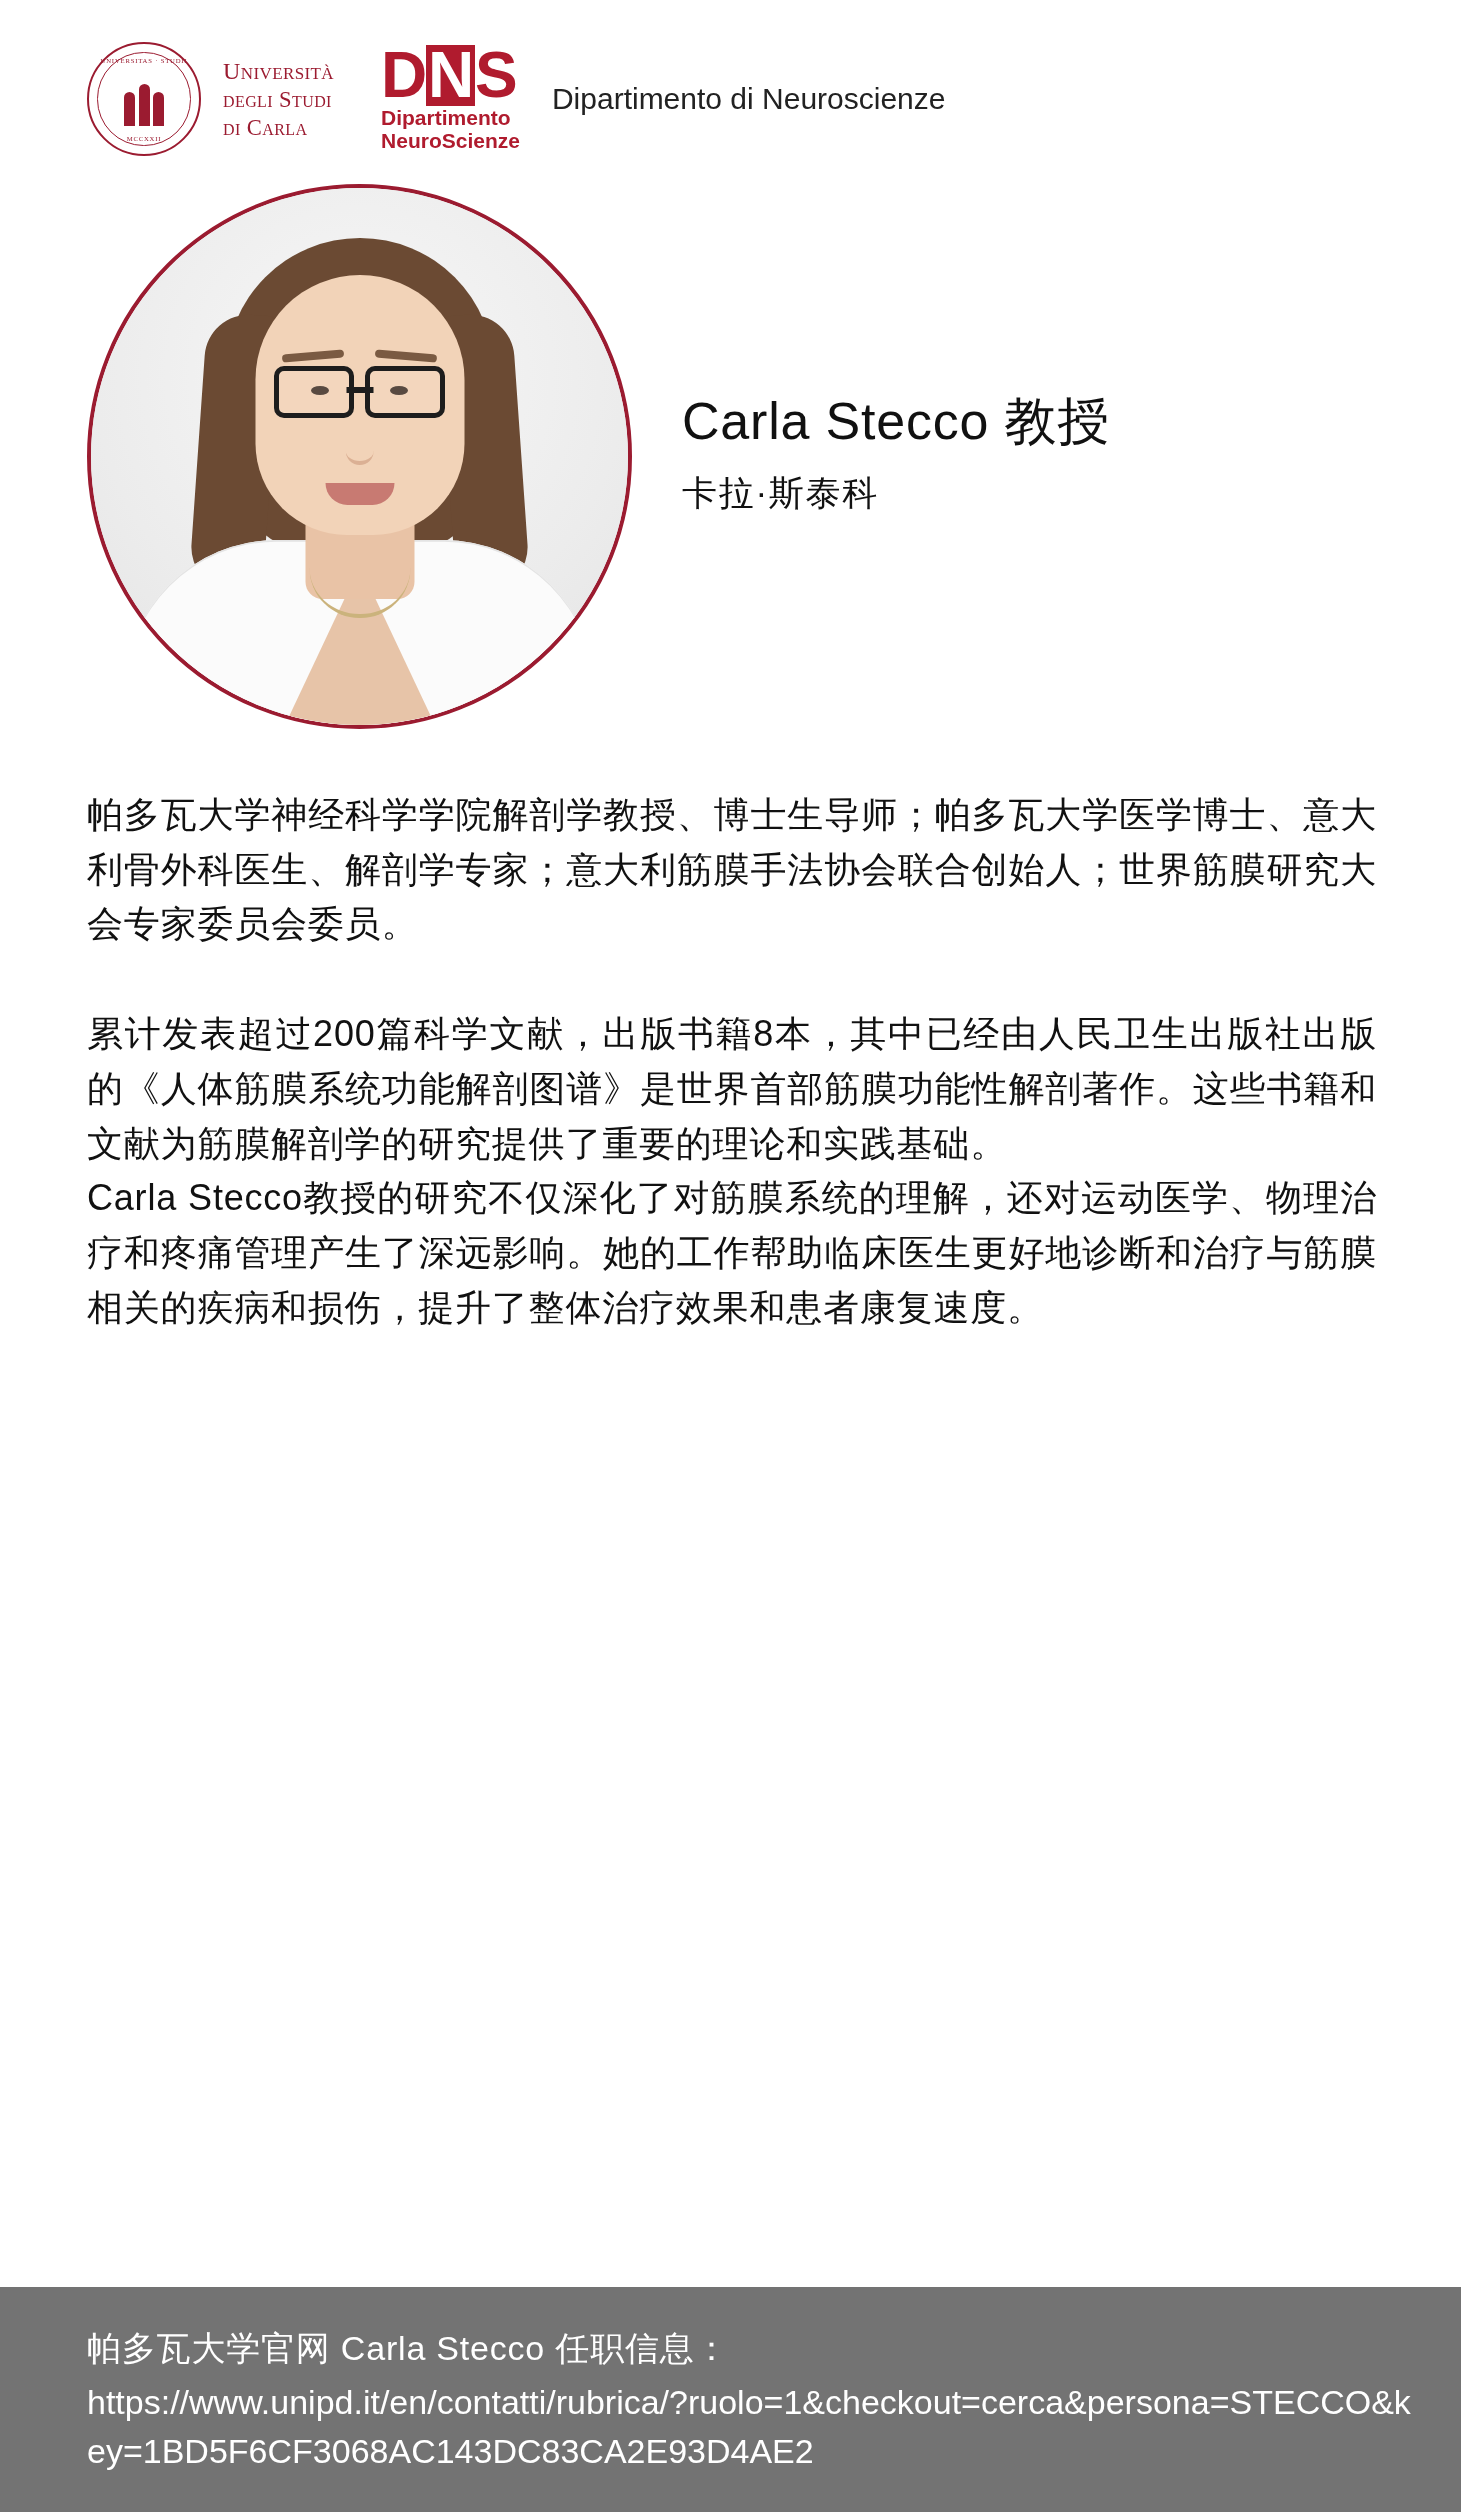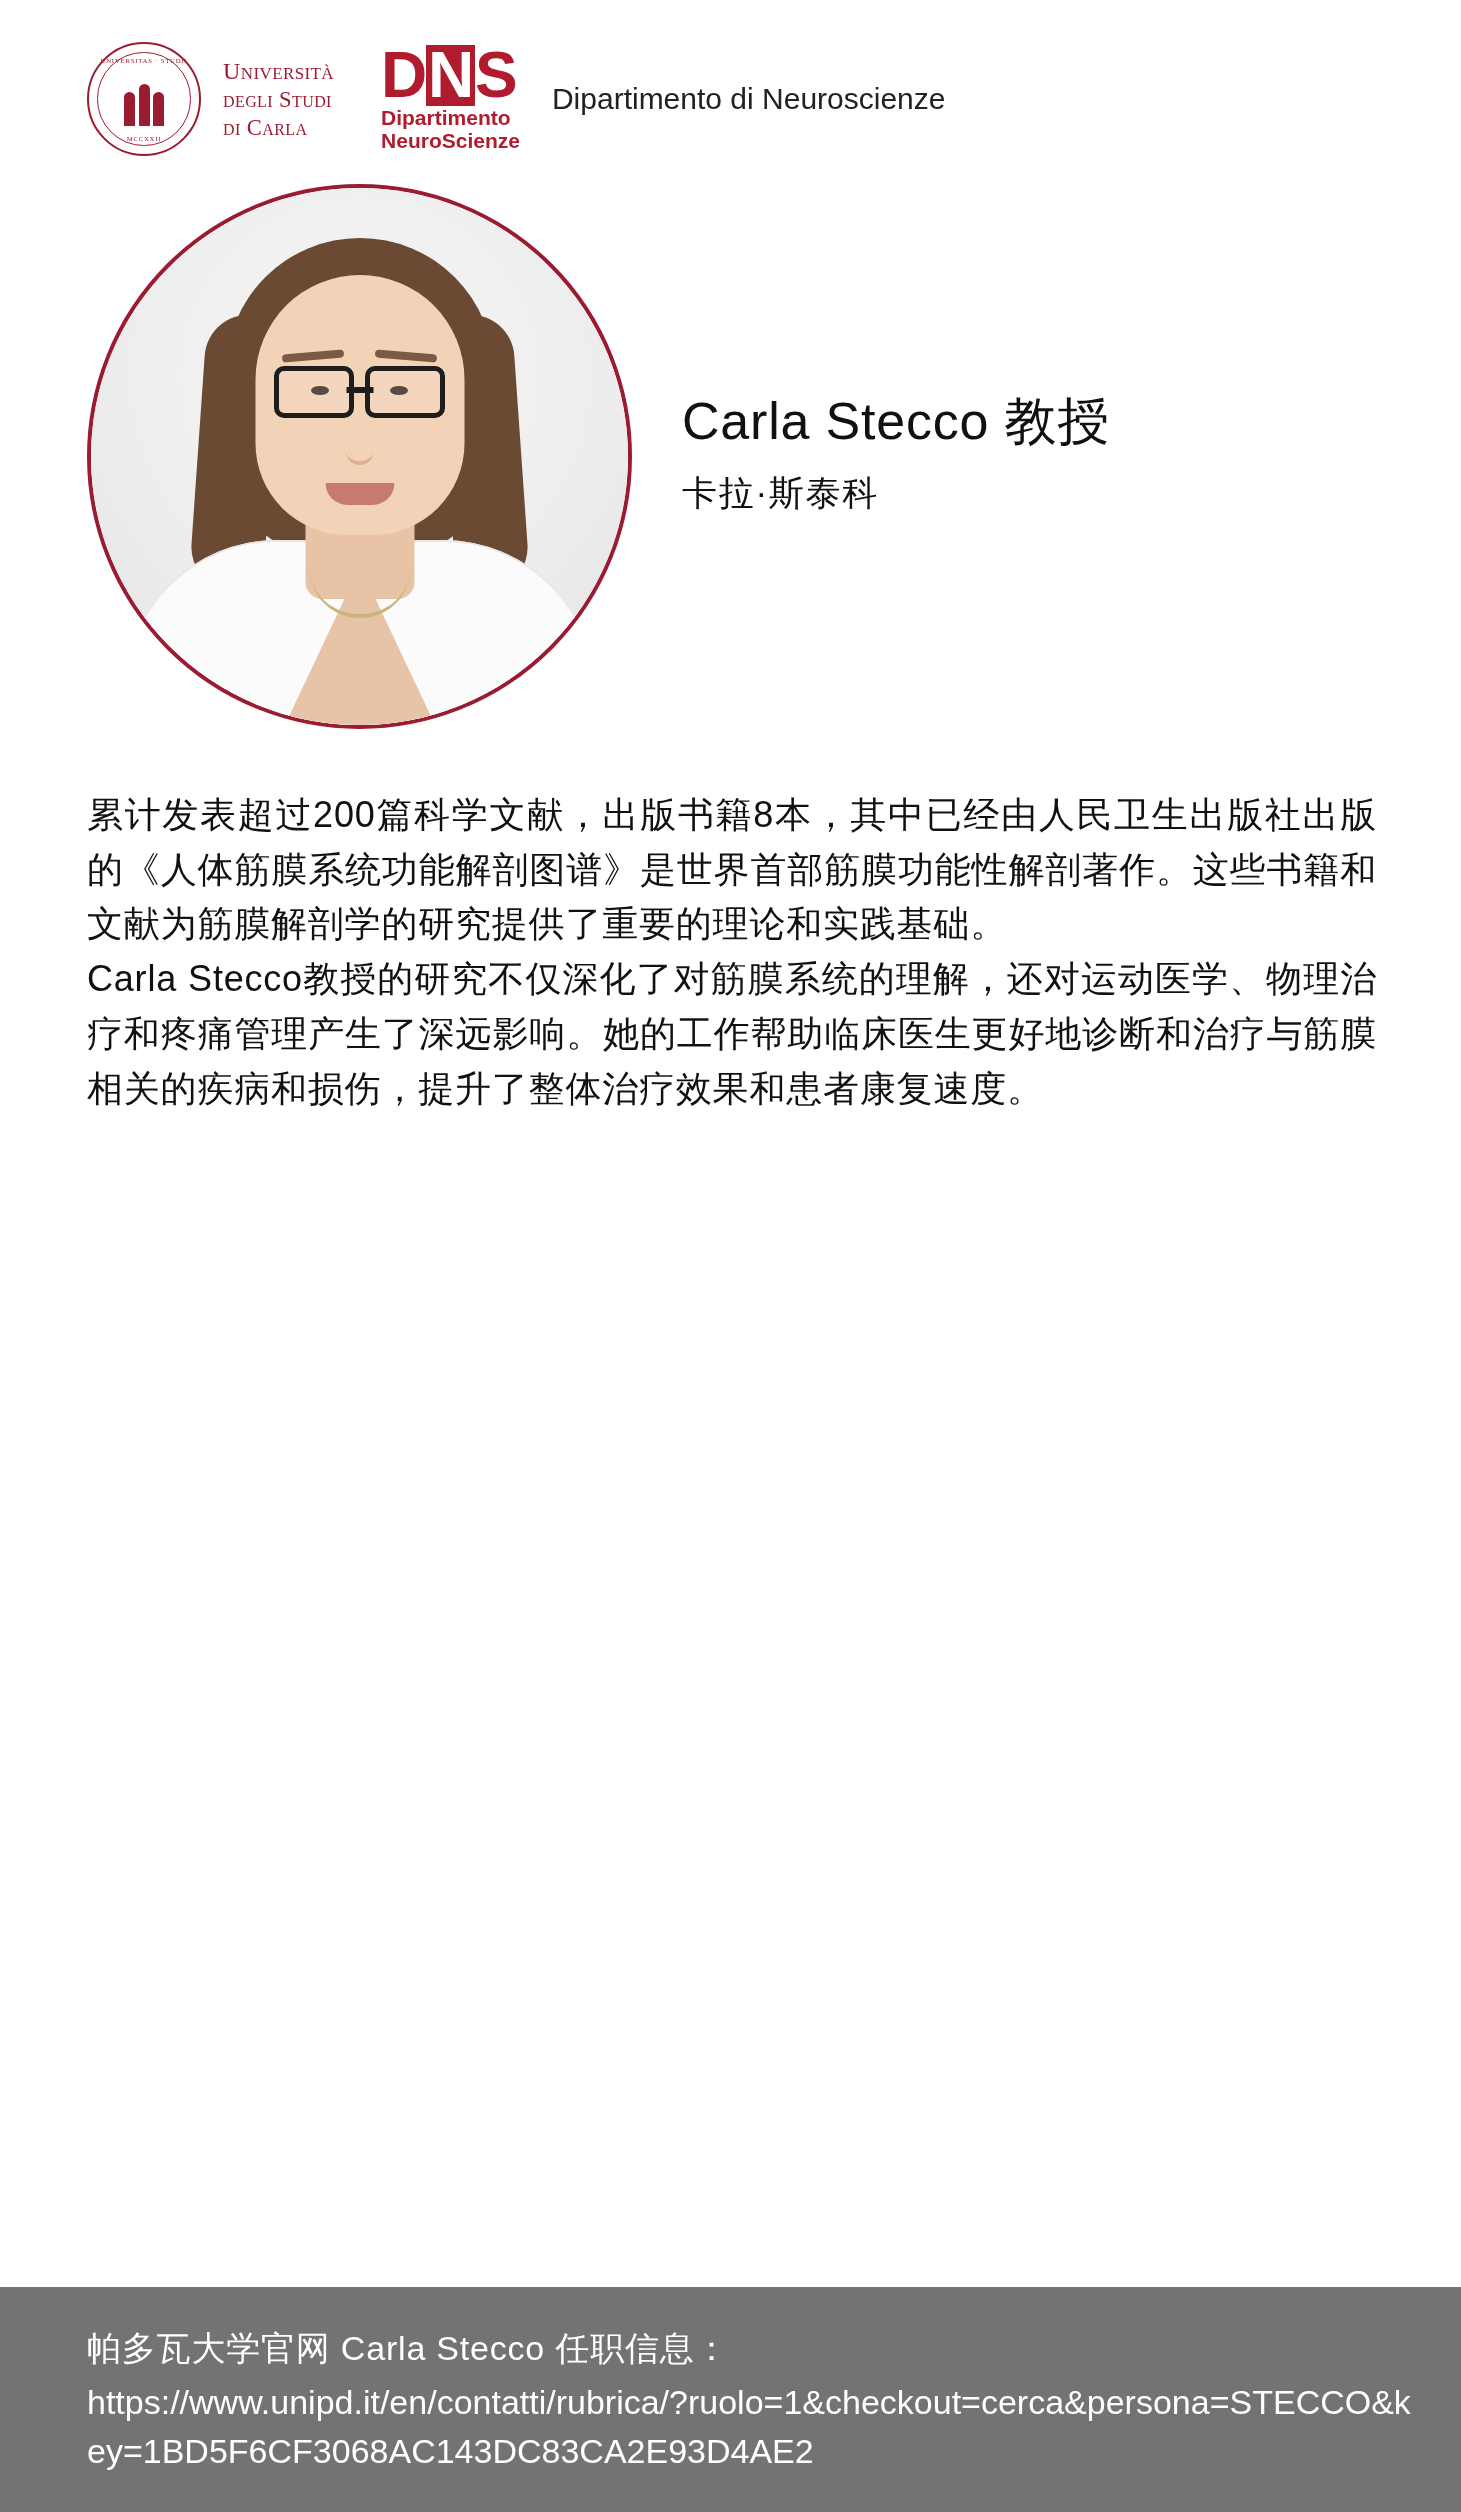--- a/index.html
+++ b/index.html
@@ -373,20 +373,21 @@
     <div class="pt-necklace"></div>
   </div>
 
   <div class="name-block">
     <div class="name-en">Carla Stecco 教授</div>
     <div class="name-zh">卡拉·斯泰科</div>
   </div>
 </div>
 
 <div class="content">
+  <p class="para p1">帕多瓦大学神经科学学院解剖学教授、博士生导师；帕多瓦大学医学博士、意大利骨外科医生、解剖学专家；意大利筋膜手法协会联合创始人；世界筋膜研究大会专家委员会委员。</p>
   <p class="para p2">累计发表超过200篇科学文献，出版书籍8本，其中已经由人民卫生出版社出版的《人体筋膜系统功能解剖图谱》是世界首部筋膜功能性解剖著作。这些书籍和文献为筋膜解剖学的研究提供了重要的理论和实践基础。</p>
   <p class="para p3">Carla Stecco教授的研究不仅深化了对筋膜系统的理解，还对运动医学、物理治疗和疼痛管理产生了深远影响。她的工作帮助临床医生更好地诊断和治疗与筋膜相关的疾病和损伤，提升了整体治疗效果和患者康复速度。</p>
 </div>
 
 <div class="footer">
   <div class="footer-label">帕多瓦大学官网 Carla Stecco 任职信息：</div>
   <div class="footer-url">https://www.unipd.it/en/contatti/rubrica/?ruolo=1&amp;checkout=cerca&amp;persona=STECCO&amp;key=1BD5F6CF3068AC143DC83CA2E93D4AE2</div>
 </div>
 
 

